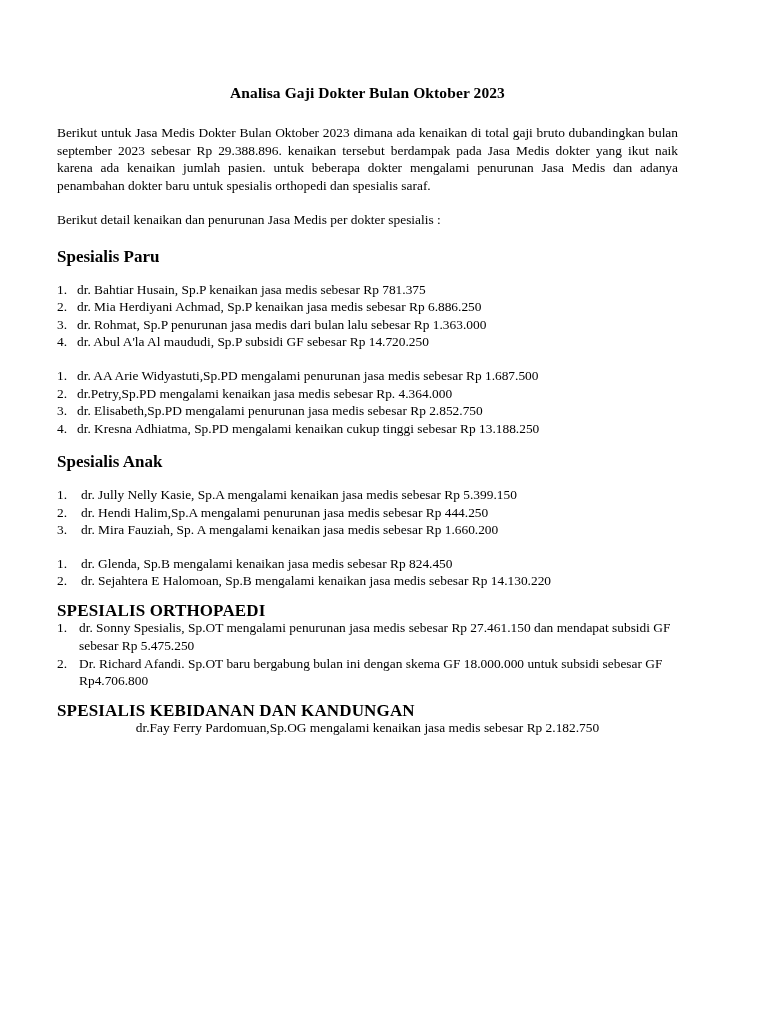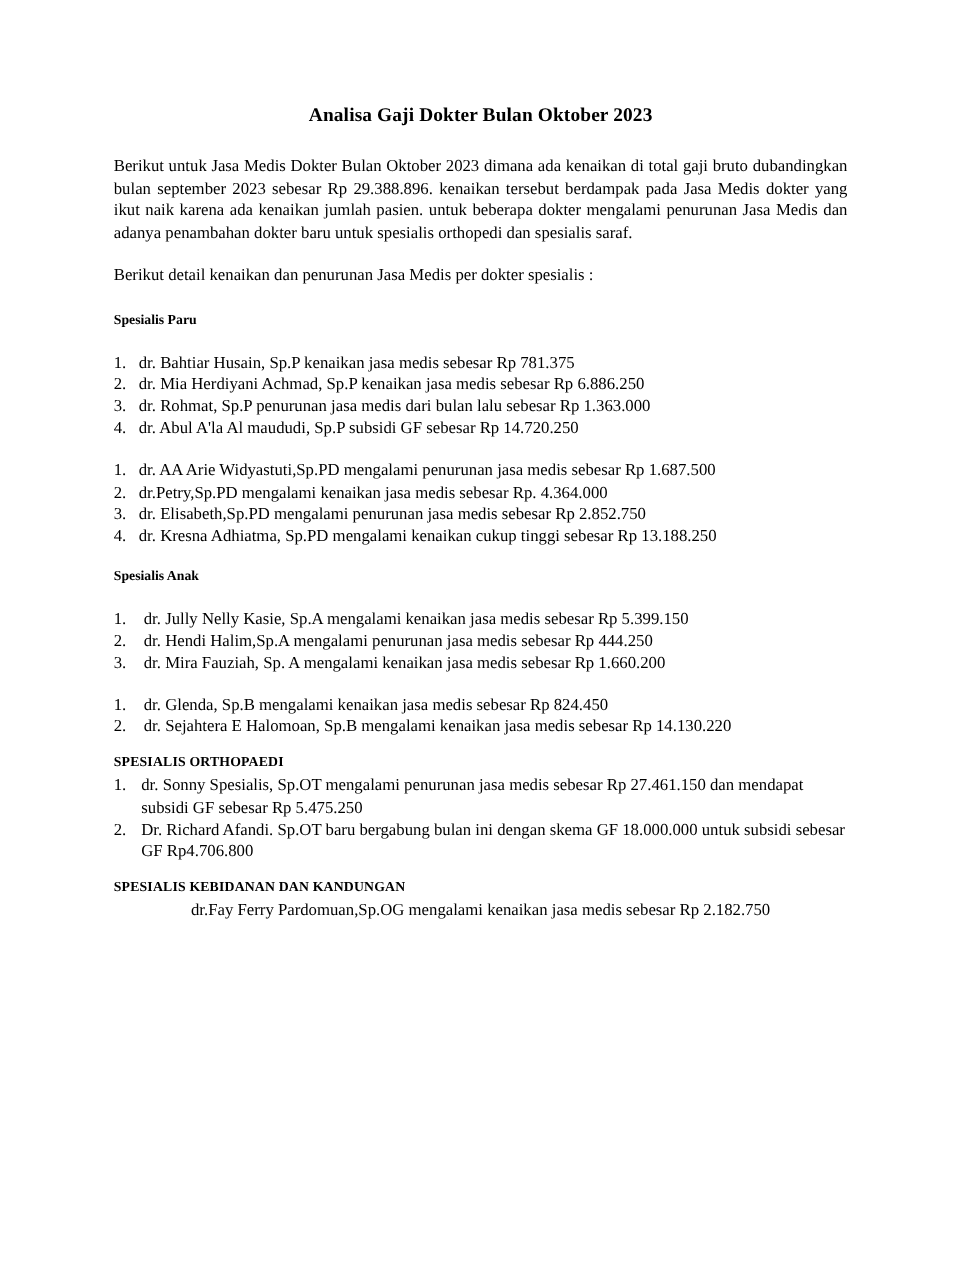--- a/index.html
+++ b/index.html
@@ -14,21 +14,21 @@
     font-family: "Liberation Serif", "DejaVu Serif", serif;
     color: #000000;
     overflow: hidden;
   }
   .page {
     width: 768px;
     height: 1024px;
     background: #ffffff;
     position: relative;
     box-sizing: border-box;
-    padding: 84px 90px 0 91px;
+    padding: 84px 90px 0 57px;
   }
   .doc-title {
     font-size: 15.5px;
     font-weight: bold;
     text-align: center;
     margin: 0 0 22px 0;
     letter-spacing: 0.1px;
   }
   .para {
     font-size: 13.4px;
@@ -37,21 +37,21 @@
     margin: 0 0 17px 0;
     text-justify: inter-word;
   }
   .para.last-intro {
     margin-bottom: 19px;
   }
   .section {
     margin: 0;
   }
   .sec-head {
-    font-size: 11px;
+    font-size: 17px;
     font-weight: bold;
     line-height: 17.6px;
     margin: 0;
   }
   .sec-head.spaced-after {
     margin-bottom: 15px;
   }
   .sec-head.caps {
     letter-spacing: 0.15px;
   }

